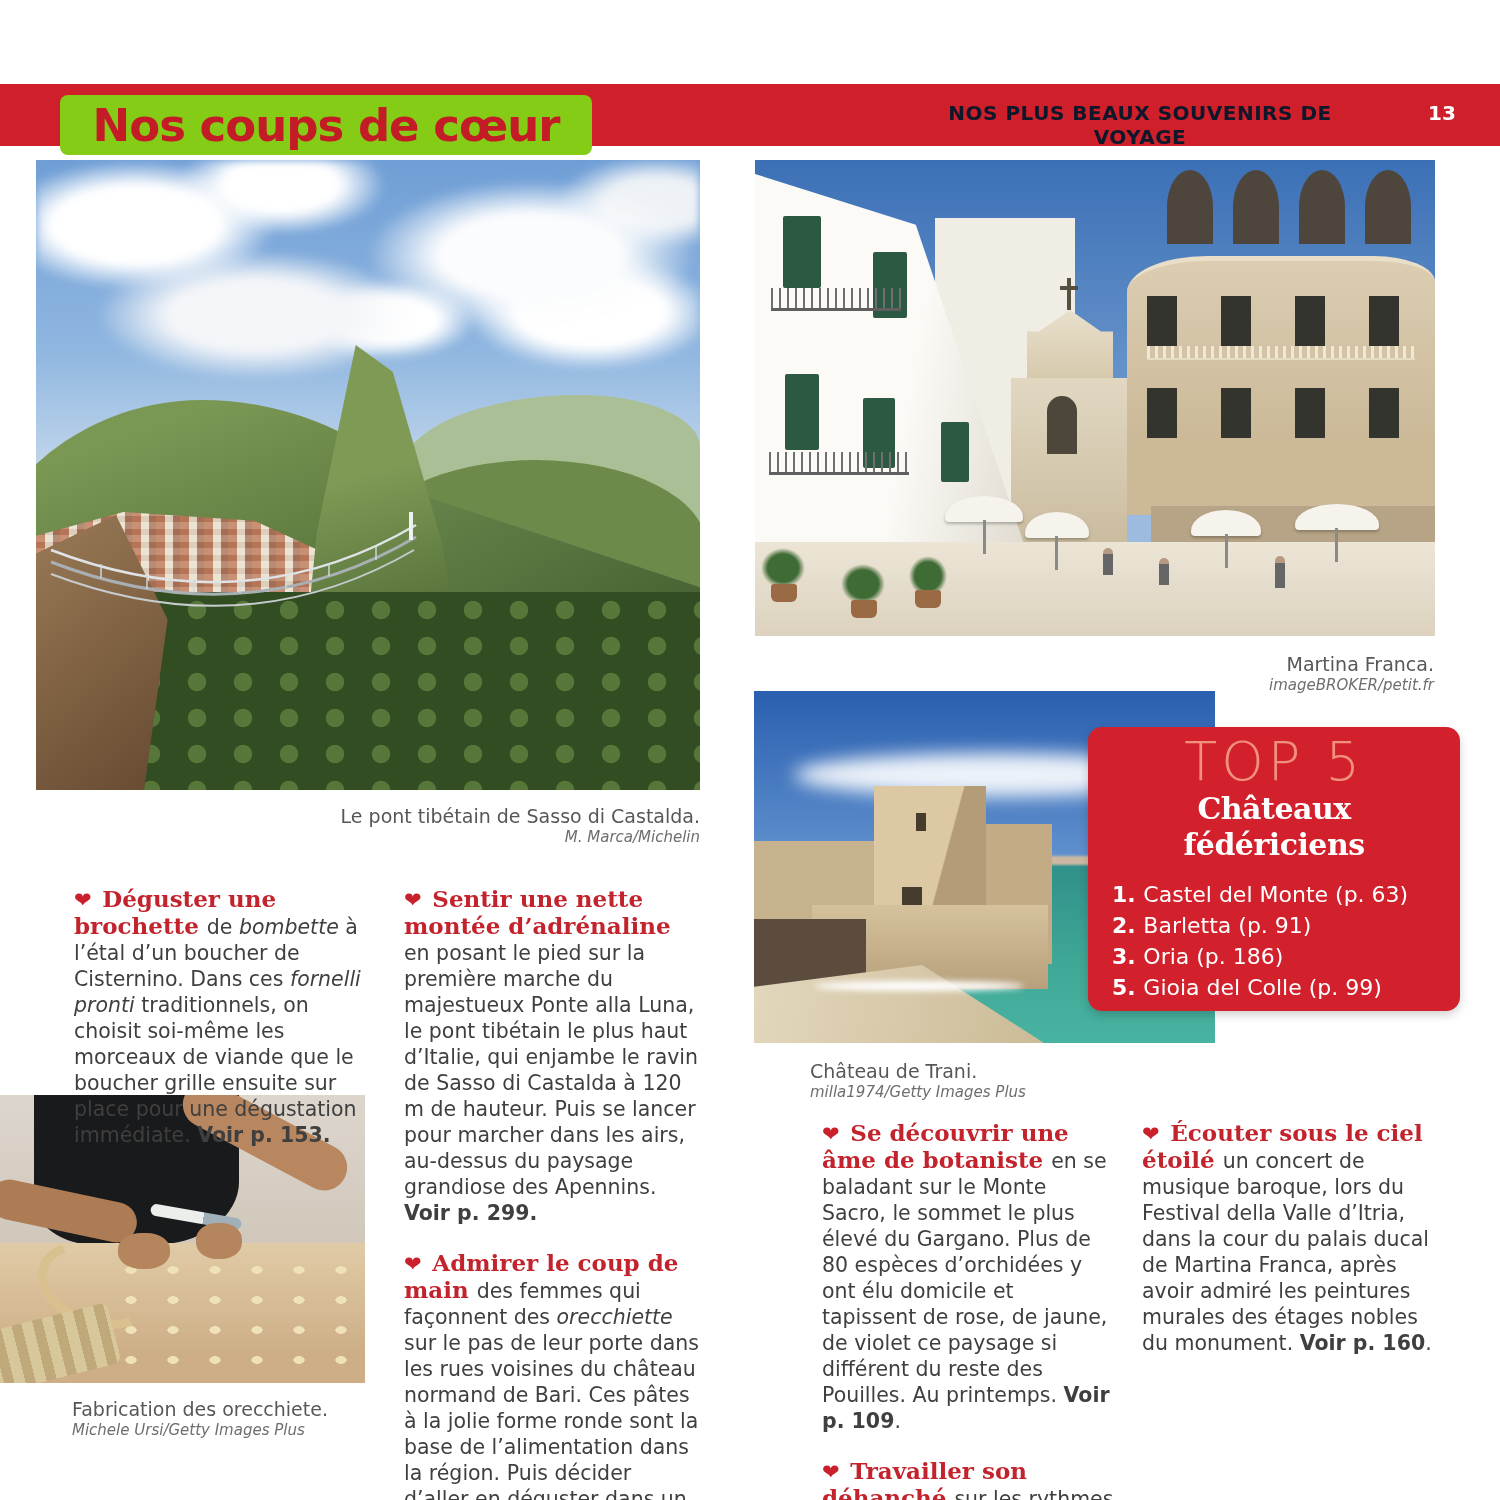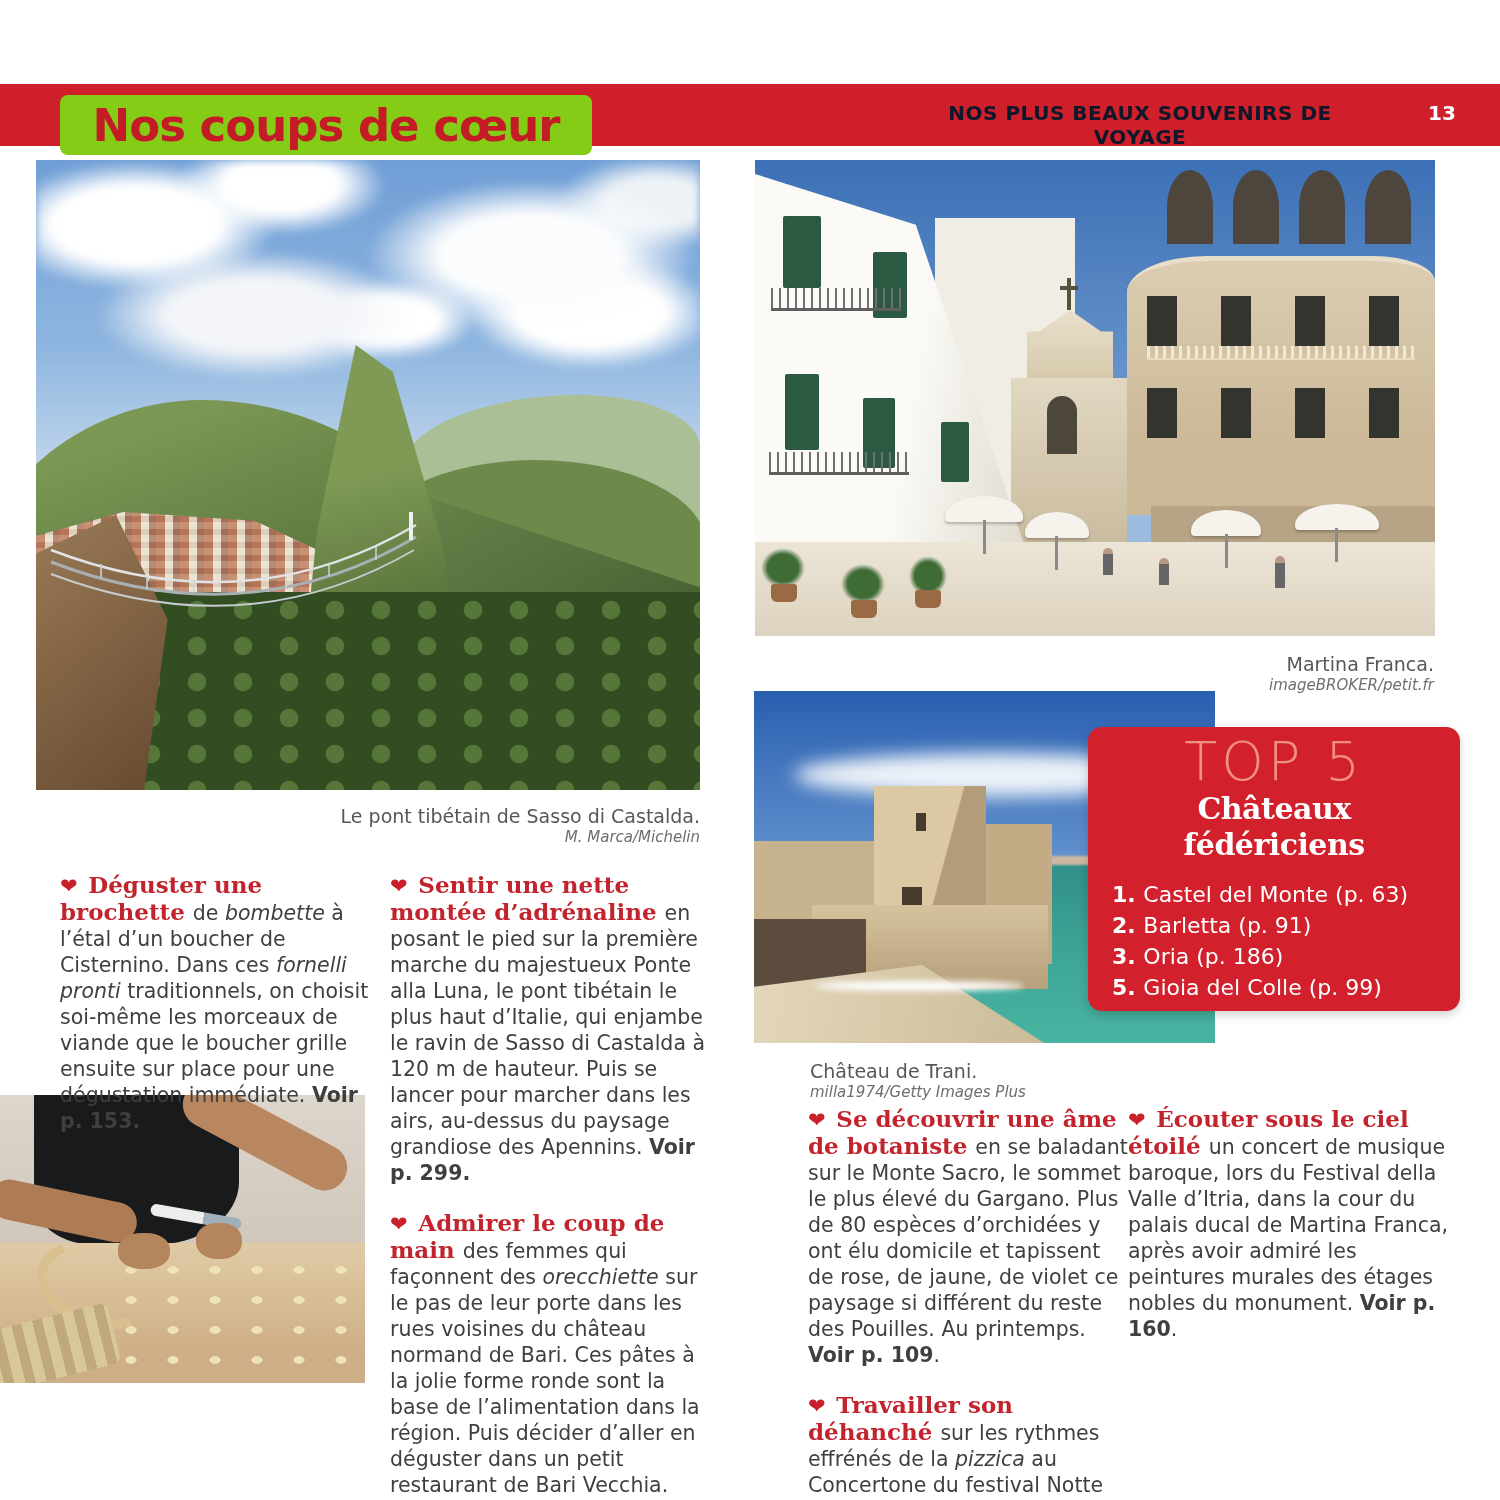--- a/index.html
+++ b/index.html
@@ -132,21 +132,21 @@
   .t5-list{margin-top:16px;}
   .t5-item{font-size:22px;line-height:31px;}
   .t5-num{font-weight:bold;}
 
   
   .col{position:absolute;}
   .col1{left:60px;top:872px;width:326px;}
   .col2{left:390px;top:872px;width:326px;}
   .col3{left:808px;top:1106px;width:320px;}
   .col4{left:1128px;top:1106px;width:328px;}
-  .entry{margin:0;font-size:20.5px;line-height:26px;color:#3f3f3f;}
+  .entry{margin:14px;font-size:20.5px;line-height:26px;color:#3f3f3f;}
   .entry + .entry{margin-top:24px;}
   .entry-heading{font-family:"DejaVu Serif",serif;font-weight:bold;font-size:23px;color:#c2232c;}
   .heart{color:#c9202b;font-size:21px;margin-right:4px;}
   .it{font-style:italic;}
   .bd{font-weight:bold;}
 </style>
 </head>
 <body>
 
 <div class="page">
@@ -274,20 +274,24 @@
     <div class="abs o-arm-r"></div>
     <div class="abs o-arm-l"></div>
     <div class="abs o-table"></div>
     <div class="abs o-pasta"></div>
     <div class="abs o-rope"></div>
     <div class="abs o-board"></div>
     <div class="abs o-knife"></div>
     <div class="abs o-hand" style="left:118px;top:138px;"></div>
     <div class="abs o-hand" style="left:196px;top:128px;width:46px;"></div>
   </div>
+  <div class="cap" style="left:72px;top:1390px;width:380px;">
+    <div>Fabrication des orecchiete.</div>
+    <div class="credit">Michele Ursi/Getty Images Plus</div>
+  </div>
 
   <div class="col col1">
       <p class="entry"><span class="heart">❤ </span><span class="entry-heading">Déguster une brochette </span><span>de </span><span class="it">bombette</span><span> à l’étal d’un boucher de Cisternino. Dans ces </span><span class="it">fornelli pronti</span><span> traditionnels, on choisit soi-même les morceaux de viande que le boucher grille ensuite sur place pour une dégustation immédiate. </span><span class="bd">Voir p. 153.</span></p>
     </div>
   <div class="col col2">
       <p class="entry"><span class="heart">❤ </span><span class="entry-heading">Sentir une nette montée d’adrénaline </span><span>en posant le pied sur la première marche du majestueux Ponte alla Luna, le pont tibétain le plus haut d’Italie, qui enjambe le ravin de Sasso di Castalda à 120 m de hauteur. Puis se lancer pour marcher dans les airs, au-dessus du paysage grandiose des Apennins. </span><span class="bd">Voir p. 299.</span></p>
       <p class="entry"><span class="heart">❤ </span><span class="entry-heading">Admirer le coup de main </span><span>des femmes qui façonnent des </span><span class="it">orecchiette</span><span> sur le pas de leur porte dans les rues voisines du château normand de Bari. Ces pâtes à la jolie forme ronde sont la base de l’alimentation dans la région. Puis décider d’aller en déguster dans un petit restaurant de Bari Vecchia. </span><span class="bd">Voir p. 36.</span></p>
     </div>
   <div class="col col3">
       <p class="entry"><span class="heart">❤ </span><span class="entry-heading">Se découvrir une âme de botaniste </span><span>en se baladant sur le Monte Sacro, le sommet le plus élevé du Gargano. Plus de 80 espèces d’orchidées y ont élu domicile et tapissent de rose, de jaune, de violet ce paysage si différent du reste des Pouilles. Au printemps. </span><span class="bd">Voir p. 109</span><span>.</span></p>

